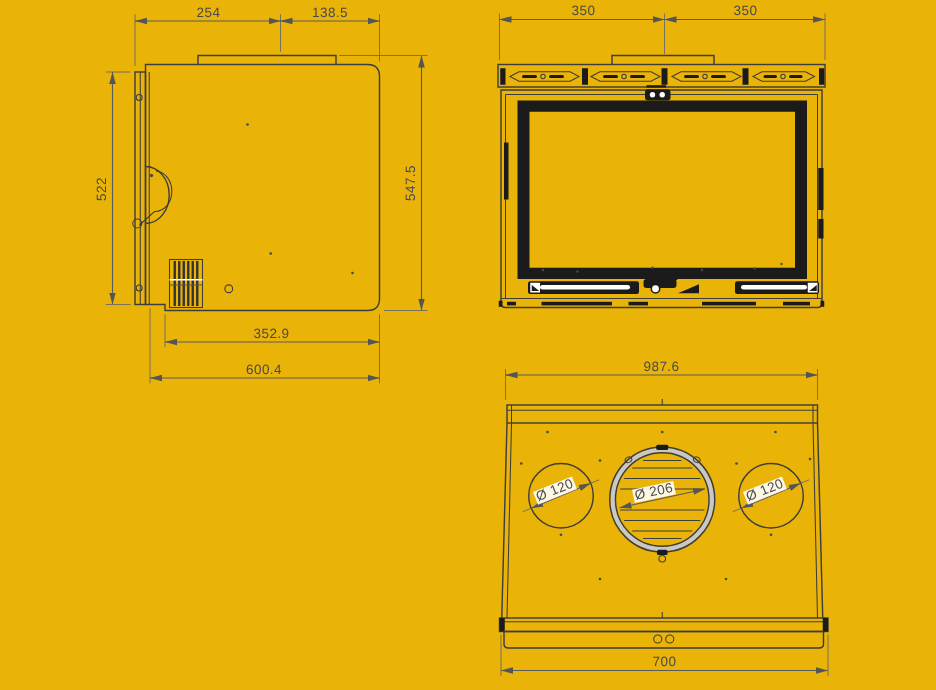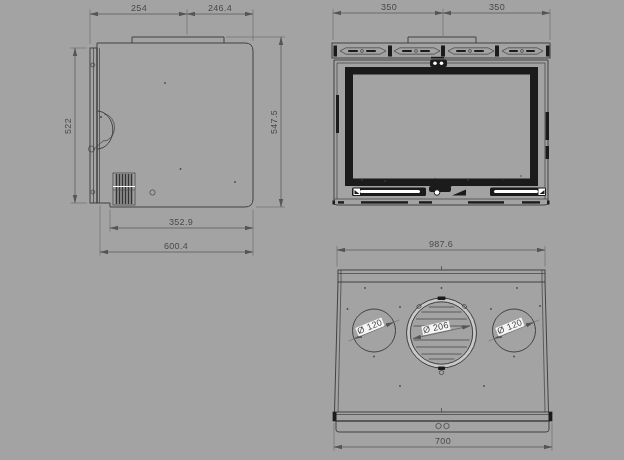--- a/index.html
+++ b/index.html
@@ -1,16 +1,16 @@
 <!DOCTYPE html>
 <html><head>
 <meta charset="utf-8">
 <style>
   html,body{margin:0;padding:0;background:#ffffff;}
-  .canvas{position:relative;width:624px;height:460px;background:#a3a3a3;overflow:hidden;
+  .canvas{position:relative;width:624px;height:460px;background:#eab308;overflow:hidden;
           font-family:"Liberation Sans",sans-serif;}
   .canvas svg{position:absolute;left:0;top:0;}
   .lbl{position:absolute;font-size:9px;color:#4a4a4a;white-space:nowrap;letter-spacing:.3px;line-height:1;}
   .ctr{transform:translateX(-50%);}
   .r90{transform:translate(-50%,-50%) rotate(-90deg);}
   .ang22{transform:translate(-50%,-50%) rotate(-22deg);background:rgba(255,255,255,.9);padding:0 1px;}
   .ang12{transform:translate(-50%,-50%) rotate(-12deg);background:rgba(255,255,255,.9);padding:0 1px;}
   .geo{stroke:#3d3d3d;stroke-width:.95;fill:none;}
   .thin{stroke:#3d3d3d;stroke-width:.7;fill:none;}
   .dim{stroke:#5a5a5a;stroke-width:.75;fill:none;}
@@ -276,21 +276,21 @@
       <circle class="dot" cx="400" cy="307" r=".9"></circle>
           <circle class="dot" cx="491" cy="309" r=".9"></circle>
       <circle class="dot" cx="540" cy="306" r=".9"></circle>
           <circle class="dot" cx="374" cy="356.5" r=".9"></circle>
       <circle class="dot" cx="514" cy="356.5" r=".9"></circle>
     </g>
   </g>
 </svg>
 
 <span class="lbl ctr" style="left:139px;top:3.5px">254</span>
-<span class="lbl ctr" style="left:220px;top:3.5px">246.4</span>
+<span class="lbl ctr" style="left:220px;top:3.5px">138.5</span>
 <span class="lbl r90" style="left:68px;top:125.5px">522</span>
 <span class="lbl r90" style="left:274px;top:122px">547.5</span>
 <span class="lbl ctr" style="left:181px;top:217.5px">352.9</span>
 <span class="lbl ctr" style="left:176px;top:241.5px">600.4</span>
 
 <span class="lbl ctr" style="left:389px;top:2.5px">350</span>
 <span class="lbl ctr" style="left:497px;top:2.5px">350</span>
 
 <span class="lbl ctr" style="left:441px;top:239.5px">987.6</span>
 <span class="lbl ctr" style="left:443px;top:436.5px">700</span>

